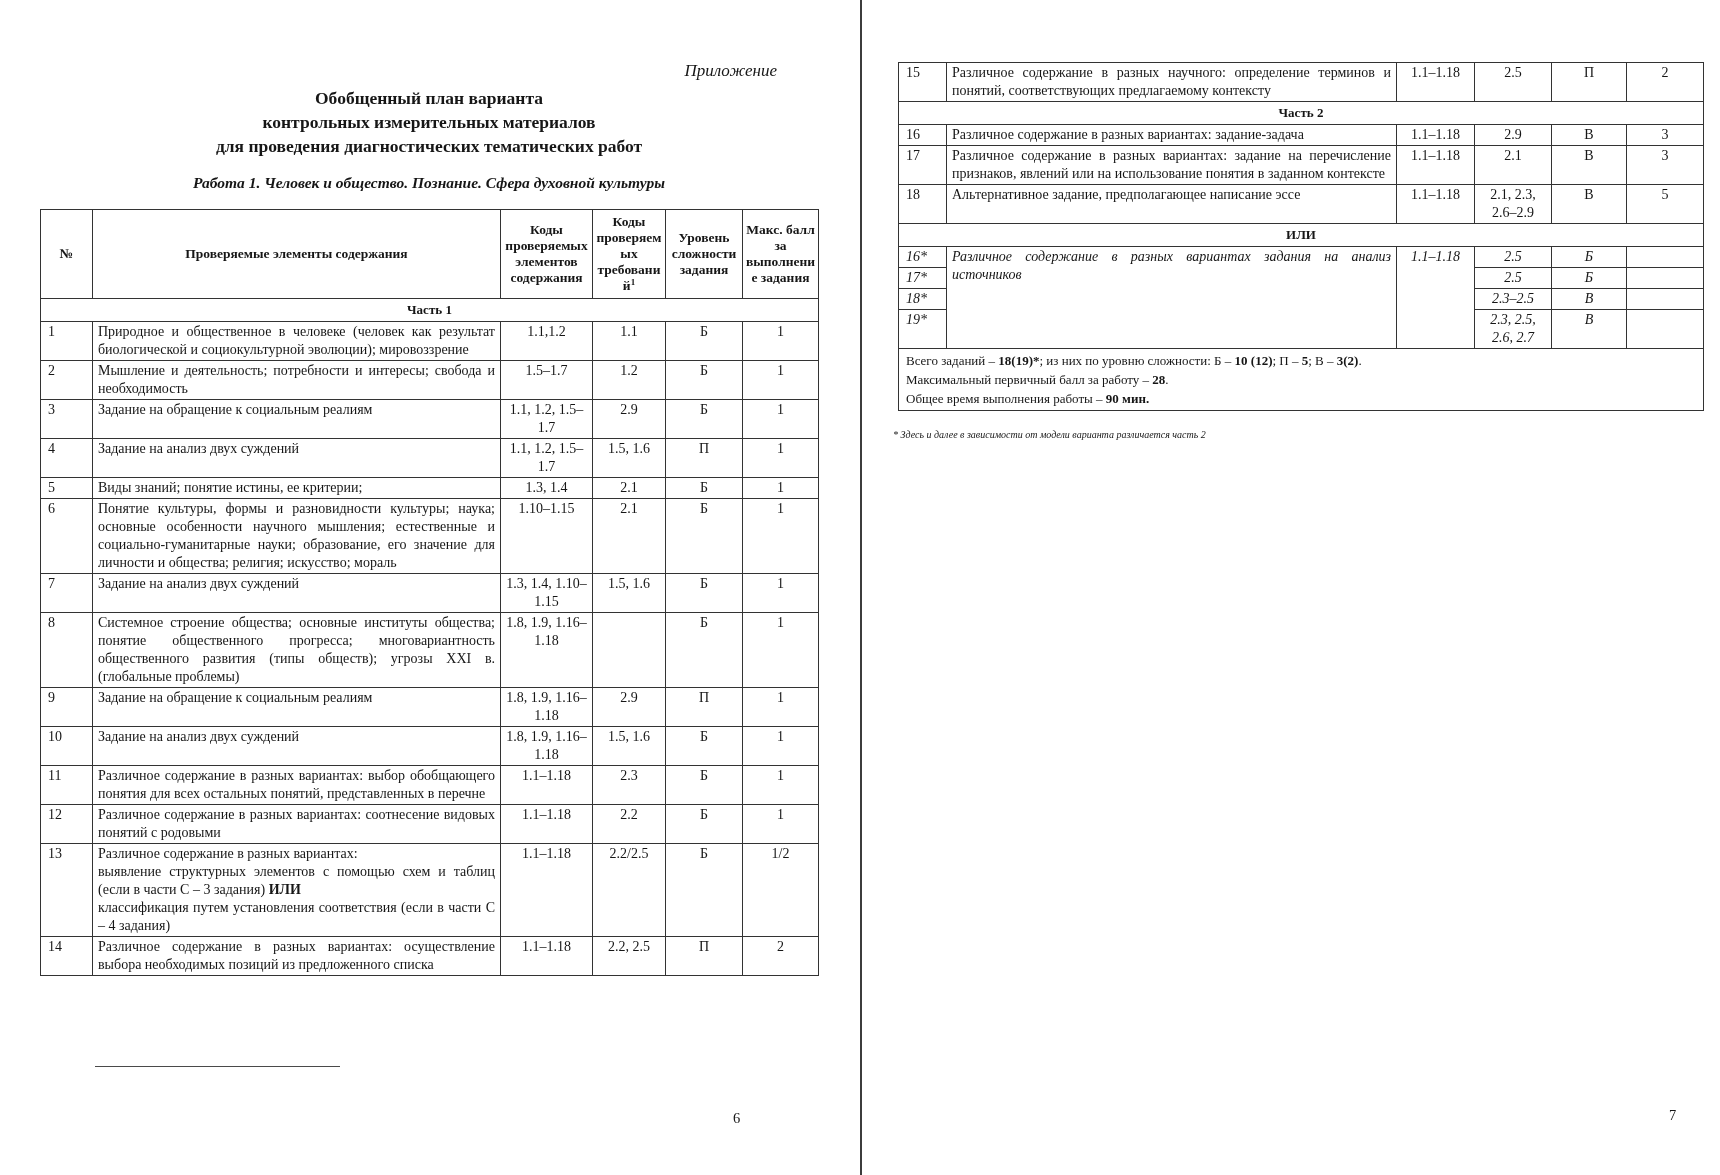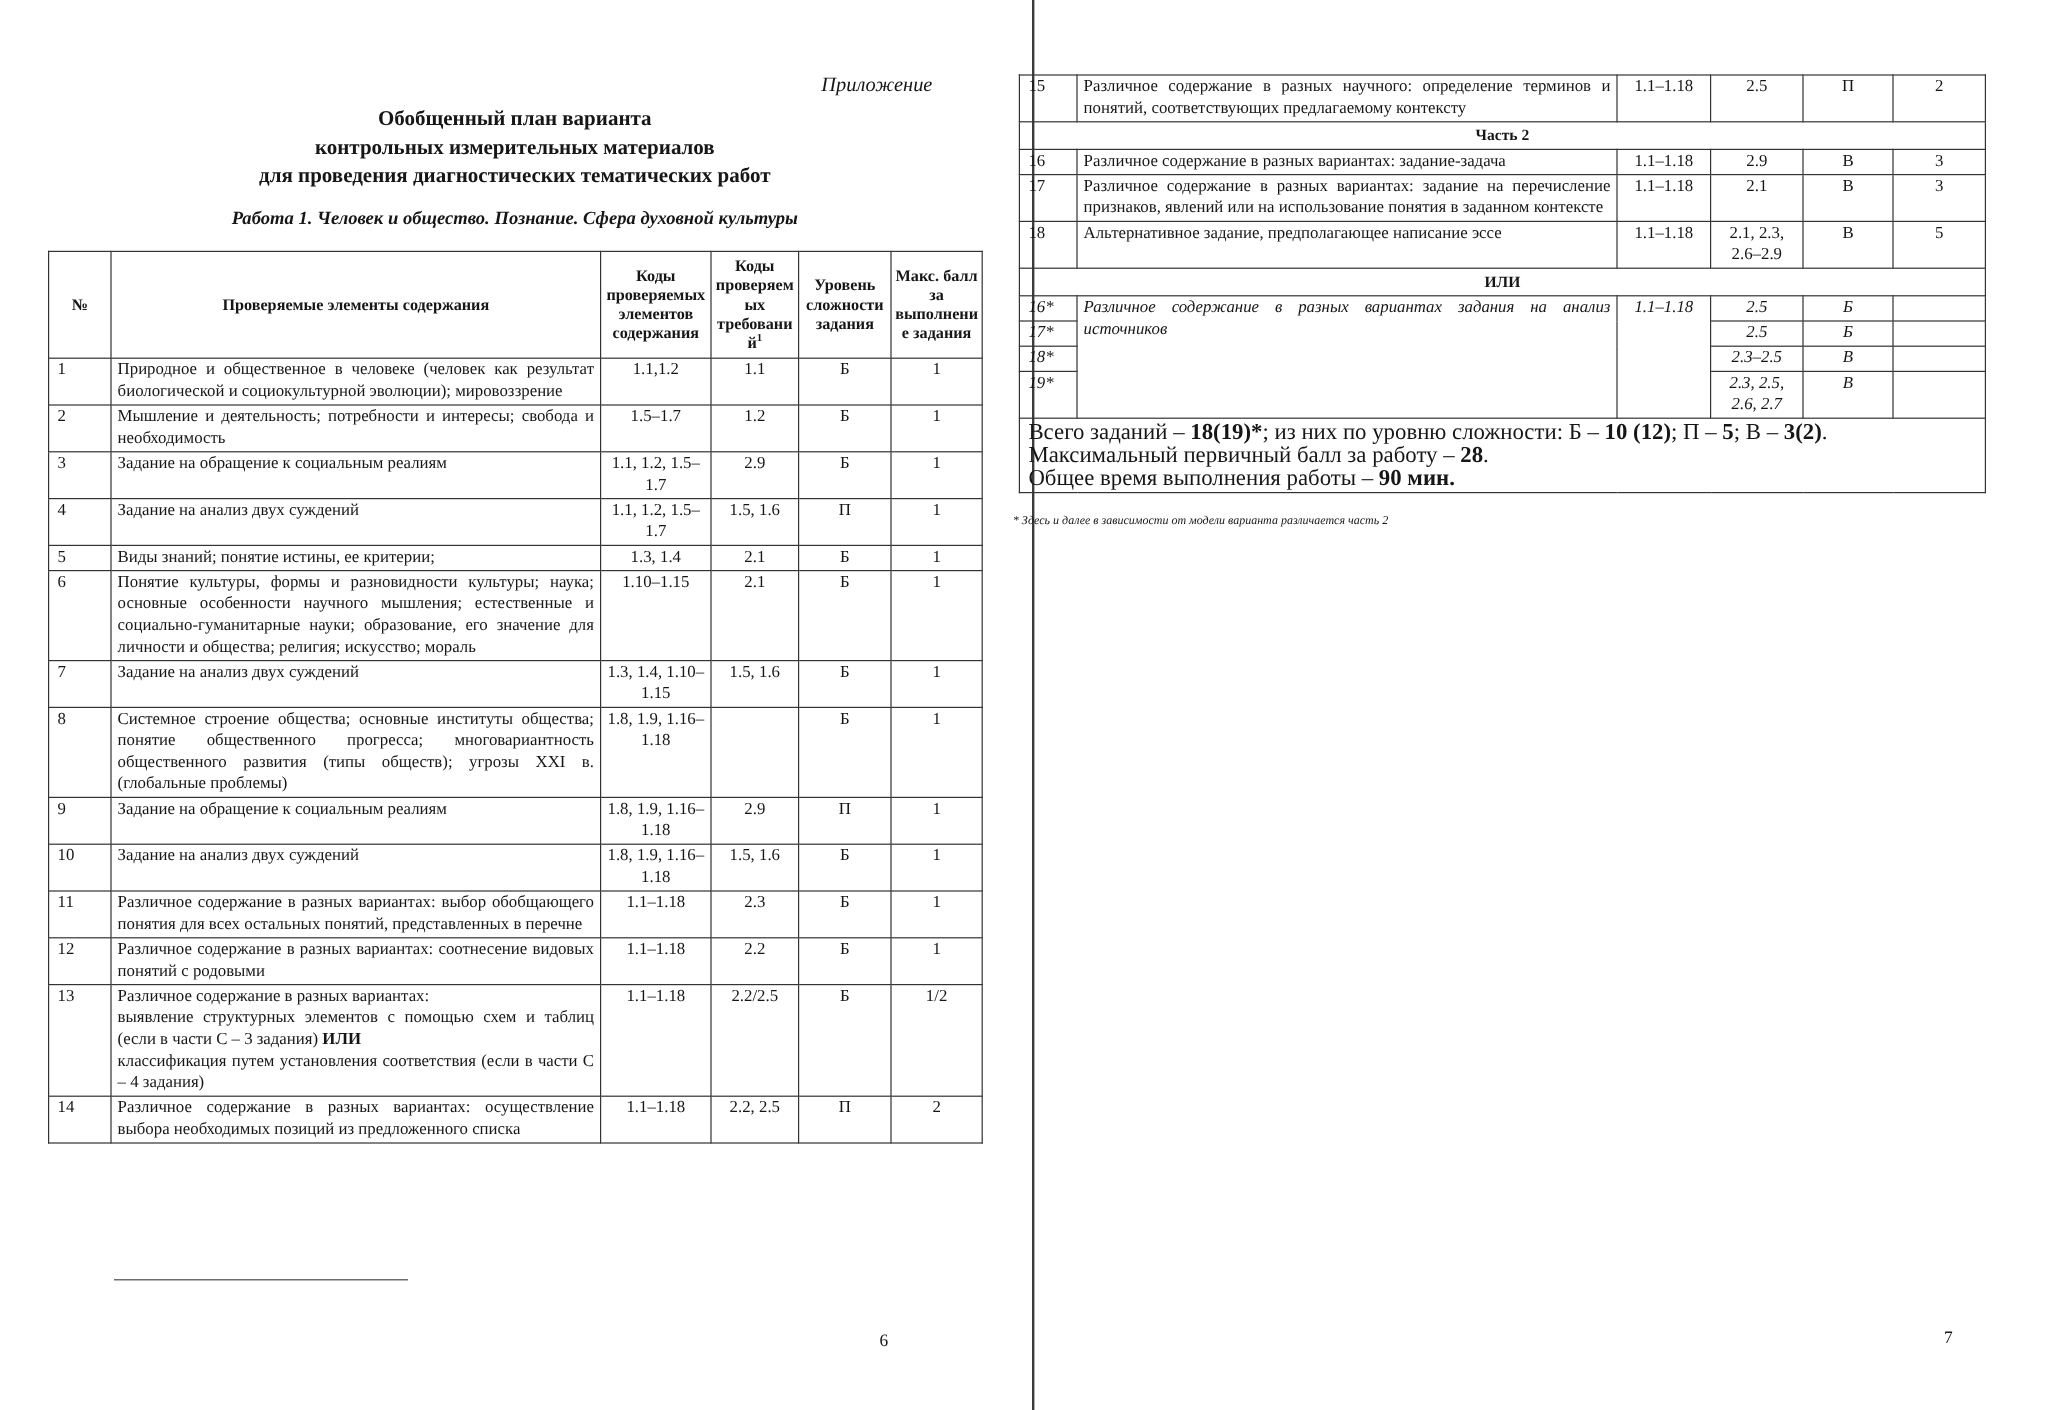--- a/index.html
+++ b/index.html
@@ -4,39 +4,39 @@
 <style>
   html,body{margin:0;padding:0;}
   body{
     width:1720px;height:1175px;position:relative;overflow:hidden;
     background:#ffffff;color:#161616;
     font-family:"Liberation Serif", serif;
   }
   .fold{position:absolute;left:860px;top:0;width:2px;height:1175px;background:#3c3c3c;}
   .page{position:absolute;top:0;height:1175px;}
   .page-left{left:0;width:895px;}
-  .page-right{left:824px;width:730px;}
+  .page-right{left:873px;width:730px;}
 
   .corner{position:absolute;top:61px;right:118px;font-style:italic;font-size:17px;}
   .titles{margin:86px 42px 0 40px;width:778px;text-align:center;font-weight:bold;font-size:17.5px;line-height:24px;}
   .subtitle{margin:15px 42px 16px 40px;width:778px;text-align:center;font-weight:bold;font-style:italic;font-size:15.5px;line-height:20px;}
 
   table{border-collapse:collapse;table-layout:fixed;}
   .tbl{font-size:14px;line-height:18px;}
   .tbl-left{margin:12px 0 0 40px;width:778px;}
   .tbl-right{margin:62px 0 0 25px;width:805px;}
   td,th{border:1px solid #333;vertical-align:top;padding:1px 5px;word-wrap:break-word;}
   th{font-weight:bold;text-align:center;vertical-align:middle;font-size:13.5px;line-height:16px;padding:4px 2px;}
   .c-num{text-align:left;padding-left:7px;}
   .c-content{text-align:justify;}
   .c-center{text-align:center;}
   .band td{text-align:center;font-weight:bold;font-size:13px;padding:2px;line-height:18px;}
   tr.starred td{font-style:italic;}
   .blk{display:block;}
-  .summary-cell{font-size:19px;line-height:19px;padding:2px 7px;text-align:left;}
+  .summary-cell{font-size:13px;line-height:19px;padding:2px 7px;text-align:left;}
   sup{font-size:9px;line-height:0;}
 
   .footnote-sep{position:absolute;left:95px;top:1066px;width:245px;border-top:1.5px solid #4a4a4a;}
   .footnote{position:absolute;left:95px;top:1074px;width:658px;font-size:13px;line-height:16.5px;text-align:justify;}
   .pagenum{position:absolute;font-size:14.5px;}
   .pn-left{left:733px;top:1110px;}
   .pn-right{left:796px;top:1107px;}
   .star-note{margin:18px 0 0 20px;font-style:italic;font-size:10px;}
 </style>
 </head>
@@ -68,20 +68,23 @@
       <tr>
         <th>№</th>
         <th>Проверяемые элементы содержания</th>
         <th>Коды проверяемых элементов содержания</th>
         <th><span>Коды проверяемых требований</span><sup>1</sup></th>
         <th>Уровень сложности задания</th>
         <th>Макс. балл за выполнение задания</th>
       </tr>
     </thead>
     <tbody>
+      <tr class="band">
+        <td colspan="6">Часть 1</td>
+      </tr>
       <tr>
         <td class="c-num">1</td>
         <td class="c-content">Природное и общественное в человеке (человек как результат биологической и социокультурной эволюции); мировоззрение</td>
         <td class="c-center">1.1,1.2</td>
         <td class="c-center">1.1</td>
         <td class="c-center">Б</td>
         <td class="c-center">1</td>
       </tr>
       <tr>
         <td class="c-num">2</td>

